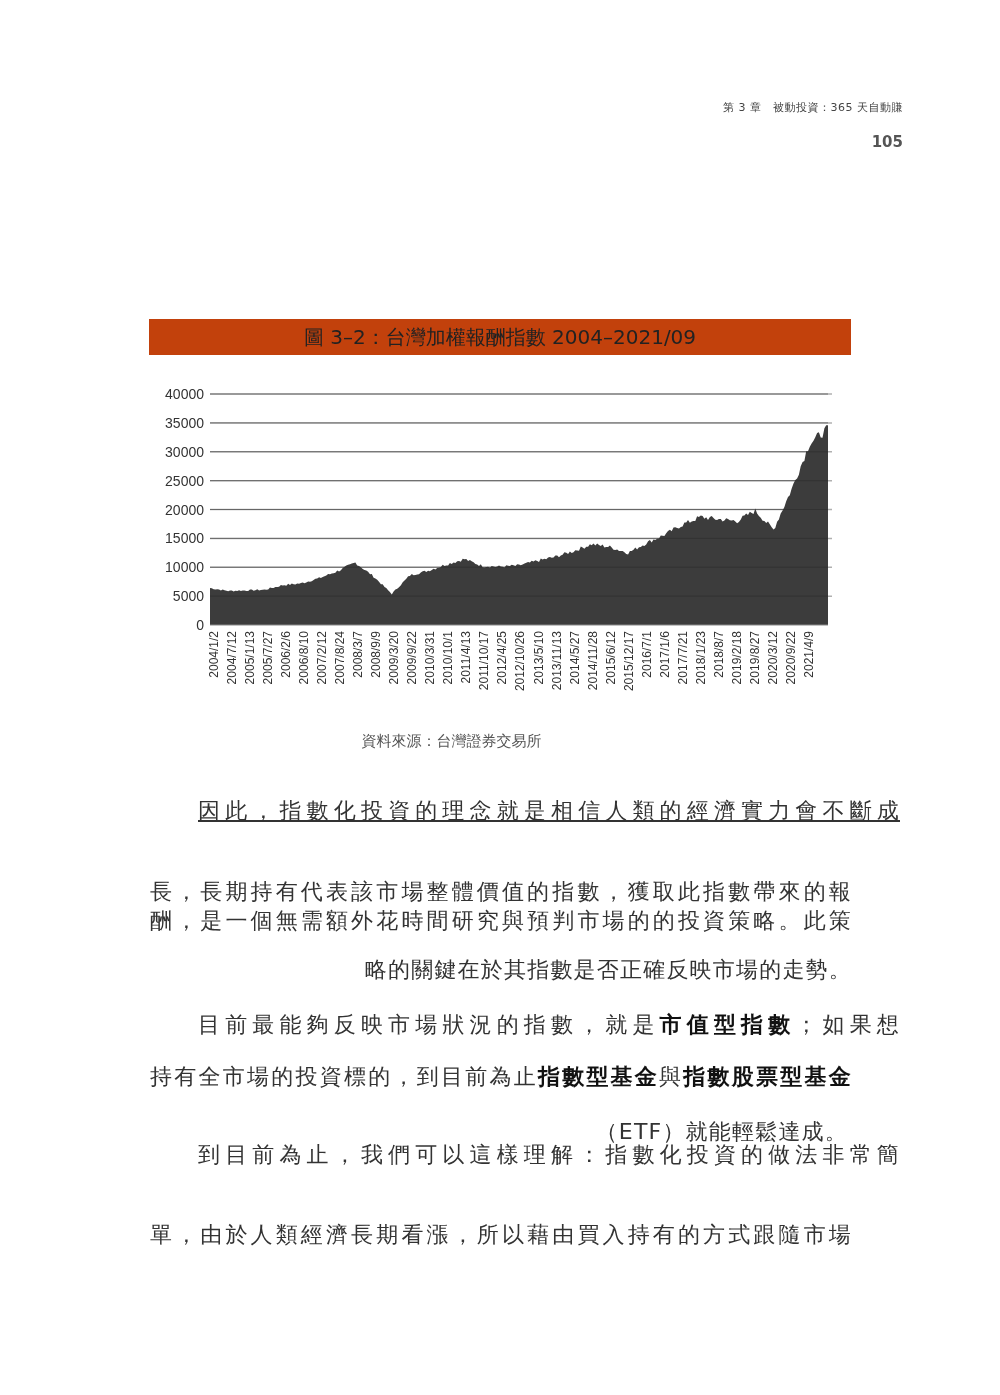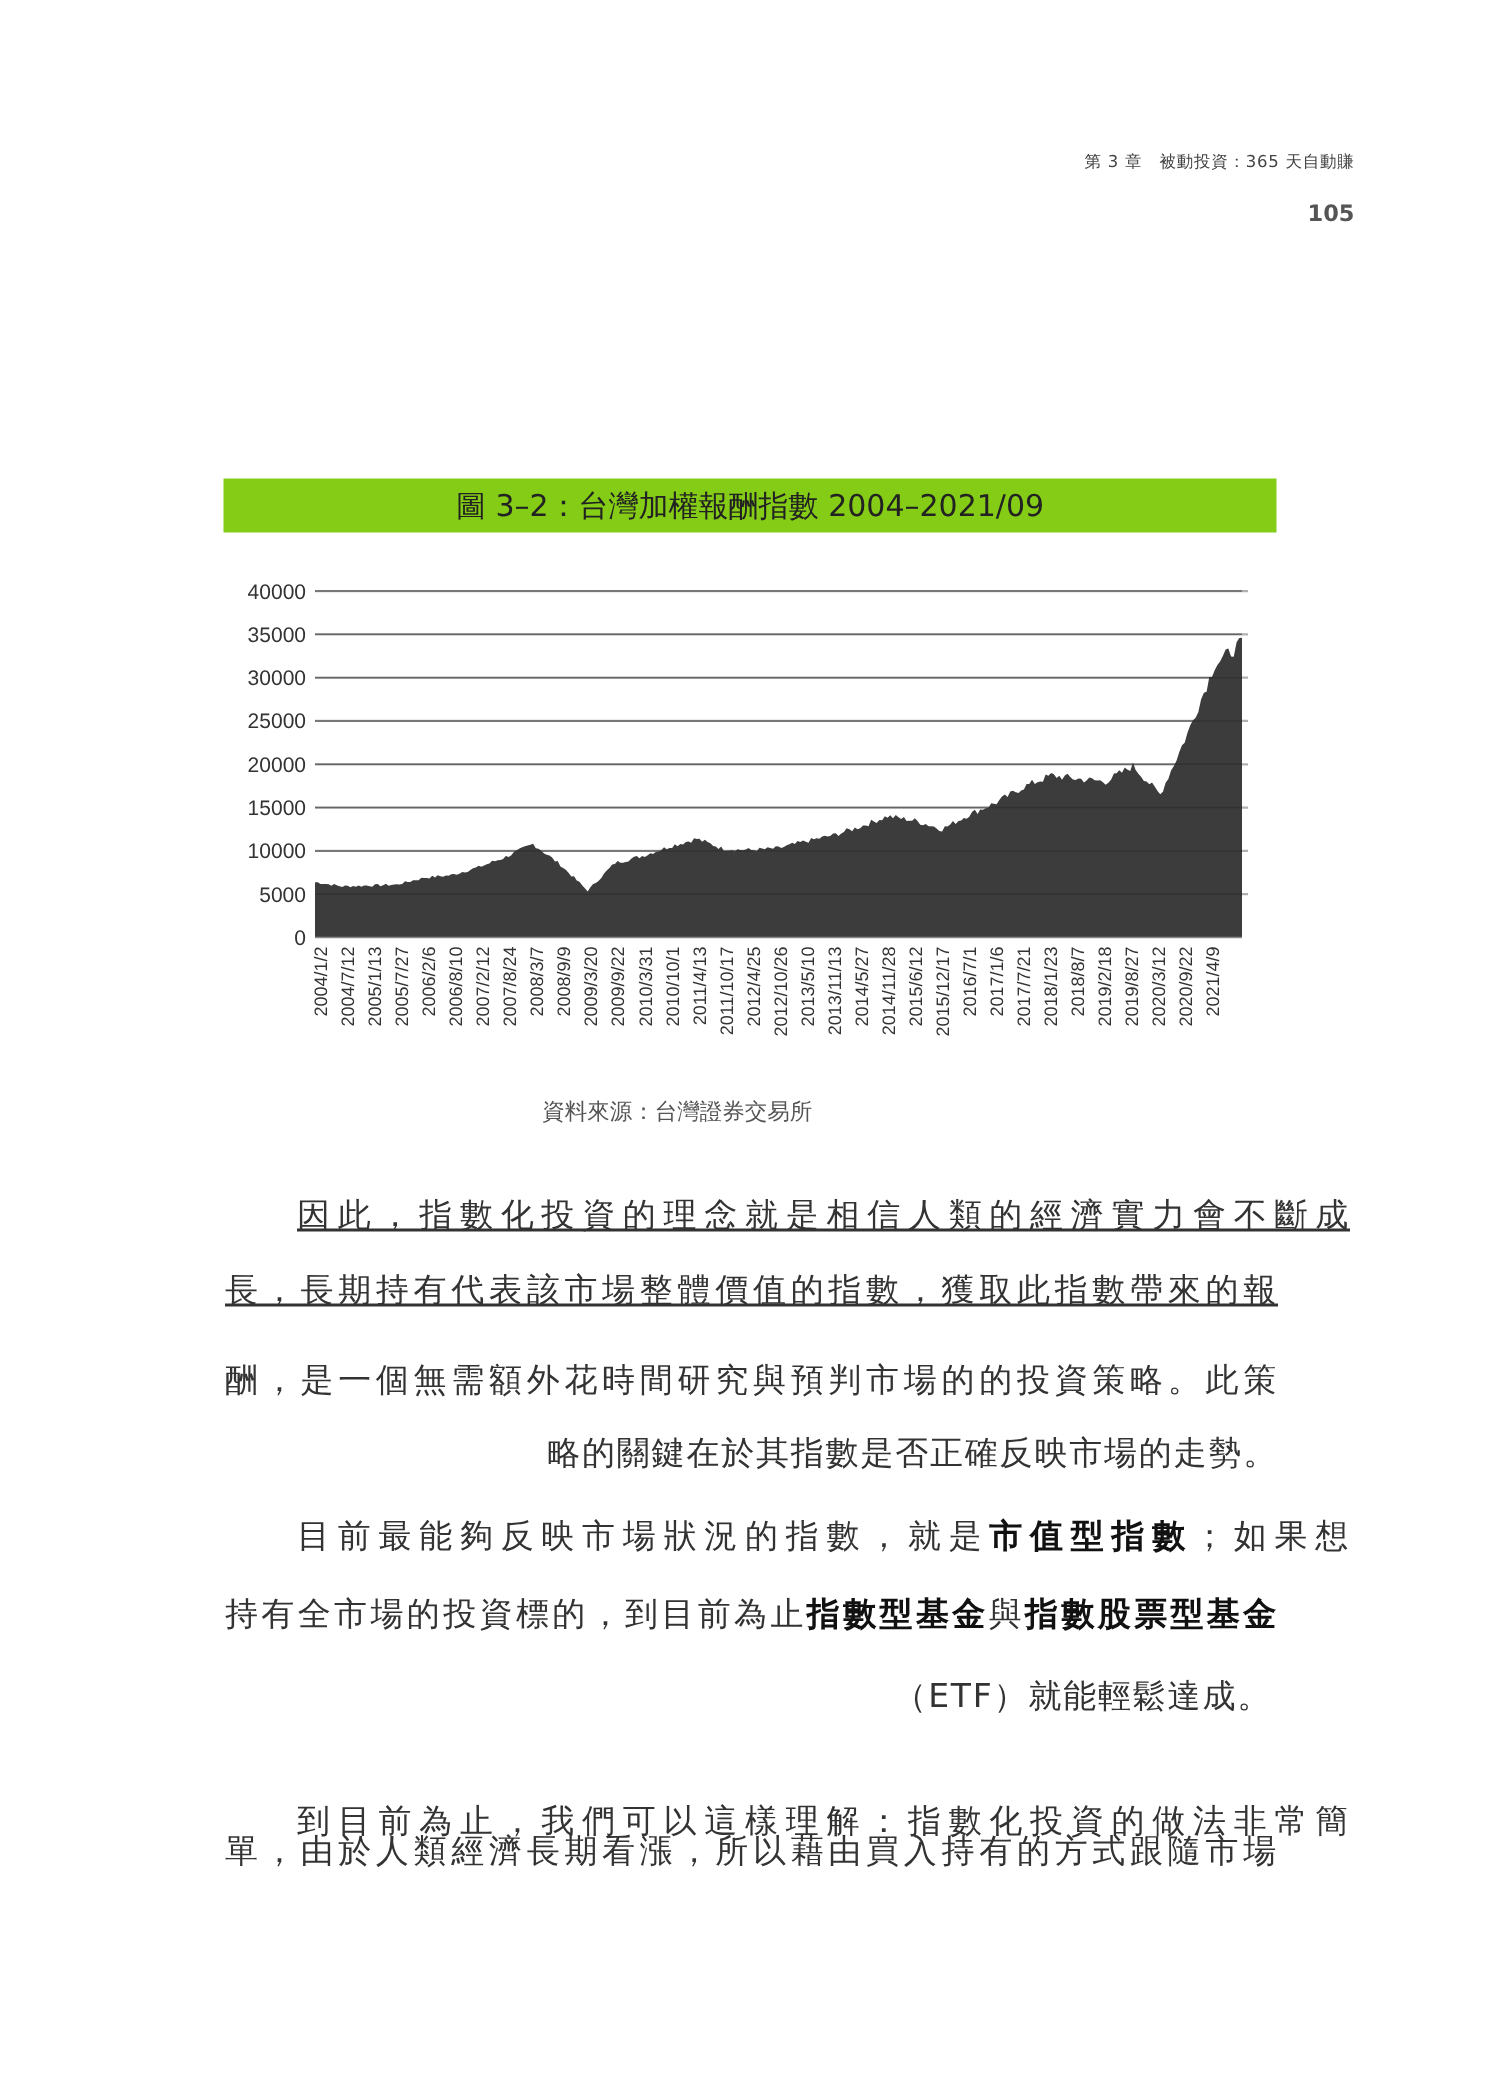--- a/index.html
+++ b/index.html
@@ -1,20 +1,20 @@
 <!DOCTYPE html>
 <html><head>
 <meta charset="utf-8">
 <style>
   html, body { margin:0; padding:0; background:#ffffff; }
   body { width:1000px; height:1395px; position:relative; overflow:hidden;
          font-family:"DejaVu Sans", "Liberation Sans", sans-serif; color:#222; }
   .running-head { position:absolute; right:97px; top:100px; font-size:11px; color:#444; letter-spacing:0.5px; }
   .page-number { position:absolute; right:97px; top:133px; font-size:15px; font-weight:bold; color:#555; }
-  .fig-title-bar { position:absolute; left:149px; top:319px; width:702px; height:36px; background:#84cc16;
+  .fig-title-bar { position:absolute; left:149px; top:319px; width:702px; height:36px; background:#c2410c;
                    display:flex; align-items:center; justify-content:center; font-size:20px; color:#222; }
   .chart { position:absolute; left:150px; top:380px; width:700px; height:330px; }
   .source { position:absolute; left:0; width:903px; top:732px; text-align:center; font-size:15px; color:#555; }
   .para-line { position:absolute; left:150px; width:702px; font-size:22px; color:#333;
                white-space:nowrap; letter-spacing:1.2px; line-height:30px;text-align:right; }
   .indent { padding-left:48px; }
   .justify { text-align:justify; text-align-last:justify; }
   b { font-weight:bold; color:#111; }
 </style>
 </head>
@@ -87,26 +87,26 @@
       <text x="0" y="0" text-anchor="end" font-size="12" fill="#333" font-family="Liberation Sans, sans-serif" transform="translate(608.8545454545455,251) rotate(-90)">2019/8/27</text>
       <text x="0" y="0" text-anchor="end" font-size="12" fill="#333" font-family="Liberation Sans, sans-serif" transform="translate(626.8830303030304,251) rotate(-90)">2020/3/12</text>
       <text x="0" y="0" text-anchor="end" font-size="12" fill="#333" font-family="Liberation Sans, sans-serif" transform="translate(644.9115151515152,251) rotate(-90)">2020/9/22</text>
       <text x="0" y="0" text-anchor="end" font-size="12" fill="#333" font-family="Liberation Sans, sans-serif" transform="translate(662.9399999999999,251) rotate(-90)">2021/4/9</text>
     </svg>
 </div>
 
 <div class="source">資料來源：台灣證券交易所</div>
 
 <div class="para-line justify indent" style="top:796px;text-decoration:underline;">因此，指數化投資的理念就是相信人類的經濟實力會不斷成</div>
-<div class="para-line justify" style="top:846px;text-decoration:underline;">長，長期持有代表該市場整體價值的指數，獲取此指數帶來的報</div>
+<div class="para-line justify" style="top:877px;">長，長期持有代表該市場整體價值的指數，獲取此指數帶來的報</div>
 <div class="para-line justify" style="top:906px;">酬，是一個無需額外花時間研究與預判市場的的投資策略。此策</div>
 <div class="para-line" style="top:955px;">略的關鍵在於其指數是否正確反映市場的走勢。</div>
 
 <div class="para-line justify indent" style="top:1010px;">
   <span>目前最能夠反映市場狀況的指數，就是</span><b>市值型指數</b><span>；如果想</span>
 </div>
 <div class="para-line justify" style="top:1062px;">
   <span>持有全市場的投資標的，到目前為止</span><b>指數型基金</b><span>與</span><b>指數股票型基金</b>
 </div>
 <div class="para-line" style="top:1117px; left:146px;">（ETF）就能輕鬆達成。</div>
 
-<div class="para-line justify indent" style="top:1200px;">到目前為止，我們可以這樣理解：指數化投資的做法非常簡</div>
+<div class="para-line justify indent" style="top:1140px;">到目前為止，我們可以這樣理解：指數化投資的做法非常簡</div>
 <div class="para-line justify" style="top:1220px;">單，由於人類經濟長期看漲，所以藉由買入持有的方式跟隨市場</div>
 
 </body></html>

